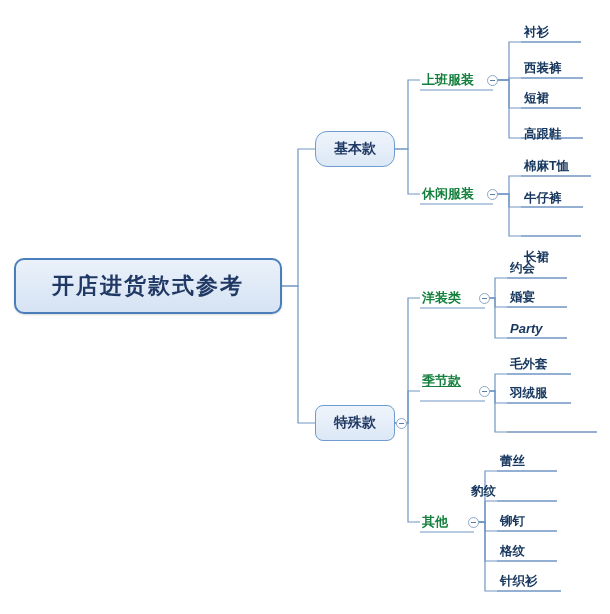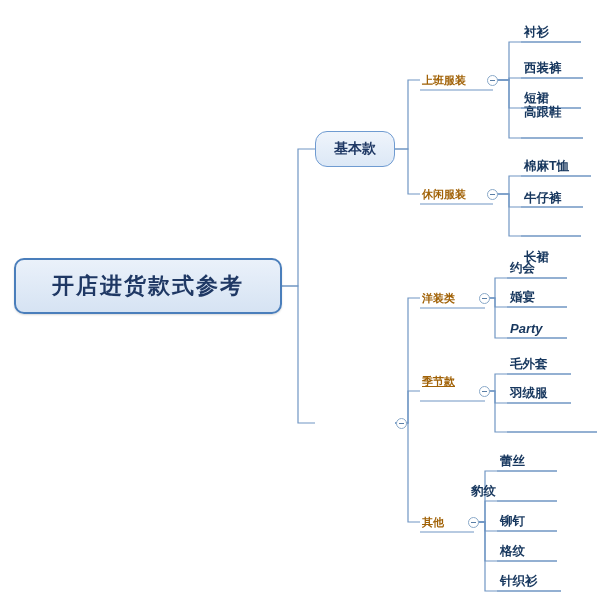--- a/index.html
+++ b/index.html
@@ -50,22 +50,22 @@
   .node.lvl2 {
     border: 1px solid #6f9bd1;
     border-radius: 8px;
     background: linear-gradient(to bottom, #eff4fb 0%, #dce8f6 100%);
     color: #1f3864;
     font-size: 14px;
     font-weight: bold;
   }
   
   .node.lvl3 {
-    color: #a16207;
-    font-size: 11px;
+    color: #15803d;
+    font-size: 13px;
     font-weight: bold;
     justify-content: flex-start;
     padding-left: 2px;
   }
   
   .node.leaf {
     color: #17375e;
     font-size: 12.5px;
     font-weight: bold;
     justify-content: flex-start;
@@ -171,38 +171,41 @@
     </g>
   </svg>
 
   <div class="node root" style="left:14px; top:258px; width:268px; height:56px;">
     <span>开店进货款式参考</span>
   </div>
 
   <div class="node lvl2" style="left:315px; top:131px; width:80px; height:36px;border-radius:12px;">
     <span>基本款</span>
   </div>
+  <div class="node lvl2" style="left:315px; top:405px; width:80px; height:36px;">
+    <span>特殊款</span>
+  </div>
 
   <div class="node lvl3" style="left:420px; top:70px; width:72px; height:20px;">
     <span>上班服装</span>
   </div>
   <div class="node lvl3" style="left:420px; top:184px; width:72px; height:20px;">
     <span>休闲服装</span>
   </div>
 
   <div class="node leaf" style="left:521px; top:22px; width:62px; height:20px;">
     <span>衬衫</span>
   </div>
   <div class="node leaf" style="left:521px; top:58px; width:64px; height:20px;">
     <span>西装裤</span>
   </div>
   <div class="node leaf" style="left:521px; top:88px; width:62px; height:20px;">
     <span>短裙</span>
   </div>
-  <div class="node leaf" style="left:521px; top:102px; width:64px; height:20px;font-family:Liberation Serif, serif;">
+  <div class="node leaf" style="left:521px; top:124px; width:64px; height:20px;font-family:Liberation Serif, serif;">
     <span>高跟鞋</span>
   </div>
 
   <div class="node leaf" style="left:521px; top:156px; width:72px; height:20px;">
     <span>棉麻T恤</span>
   </div>
   <div class="node leaf" style="left:521px; top:187px; width:64px; height:20px;align-items:flex-end;">
     <span>牛仔裤</span>
   </div>
   <div class="node leaf" style="left:521px; top:216px; width:62px; height:20px;margin-top:31px;">

